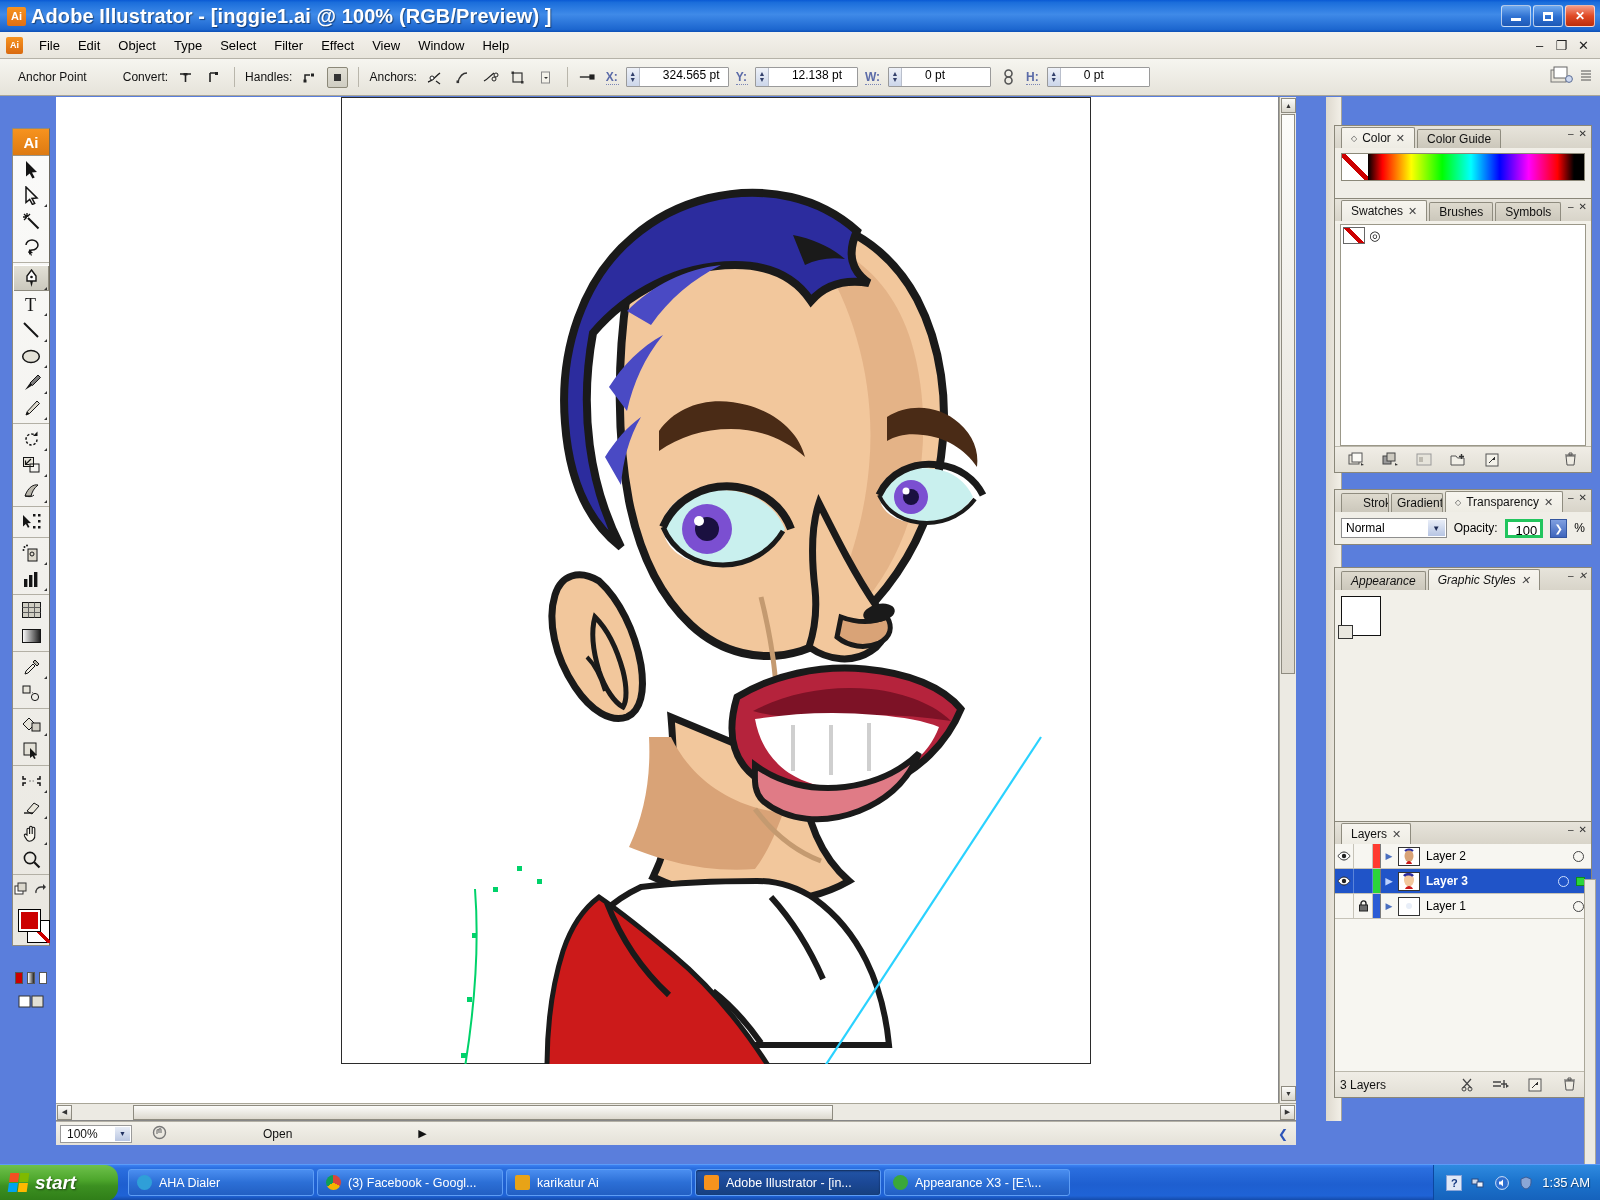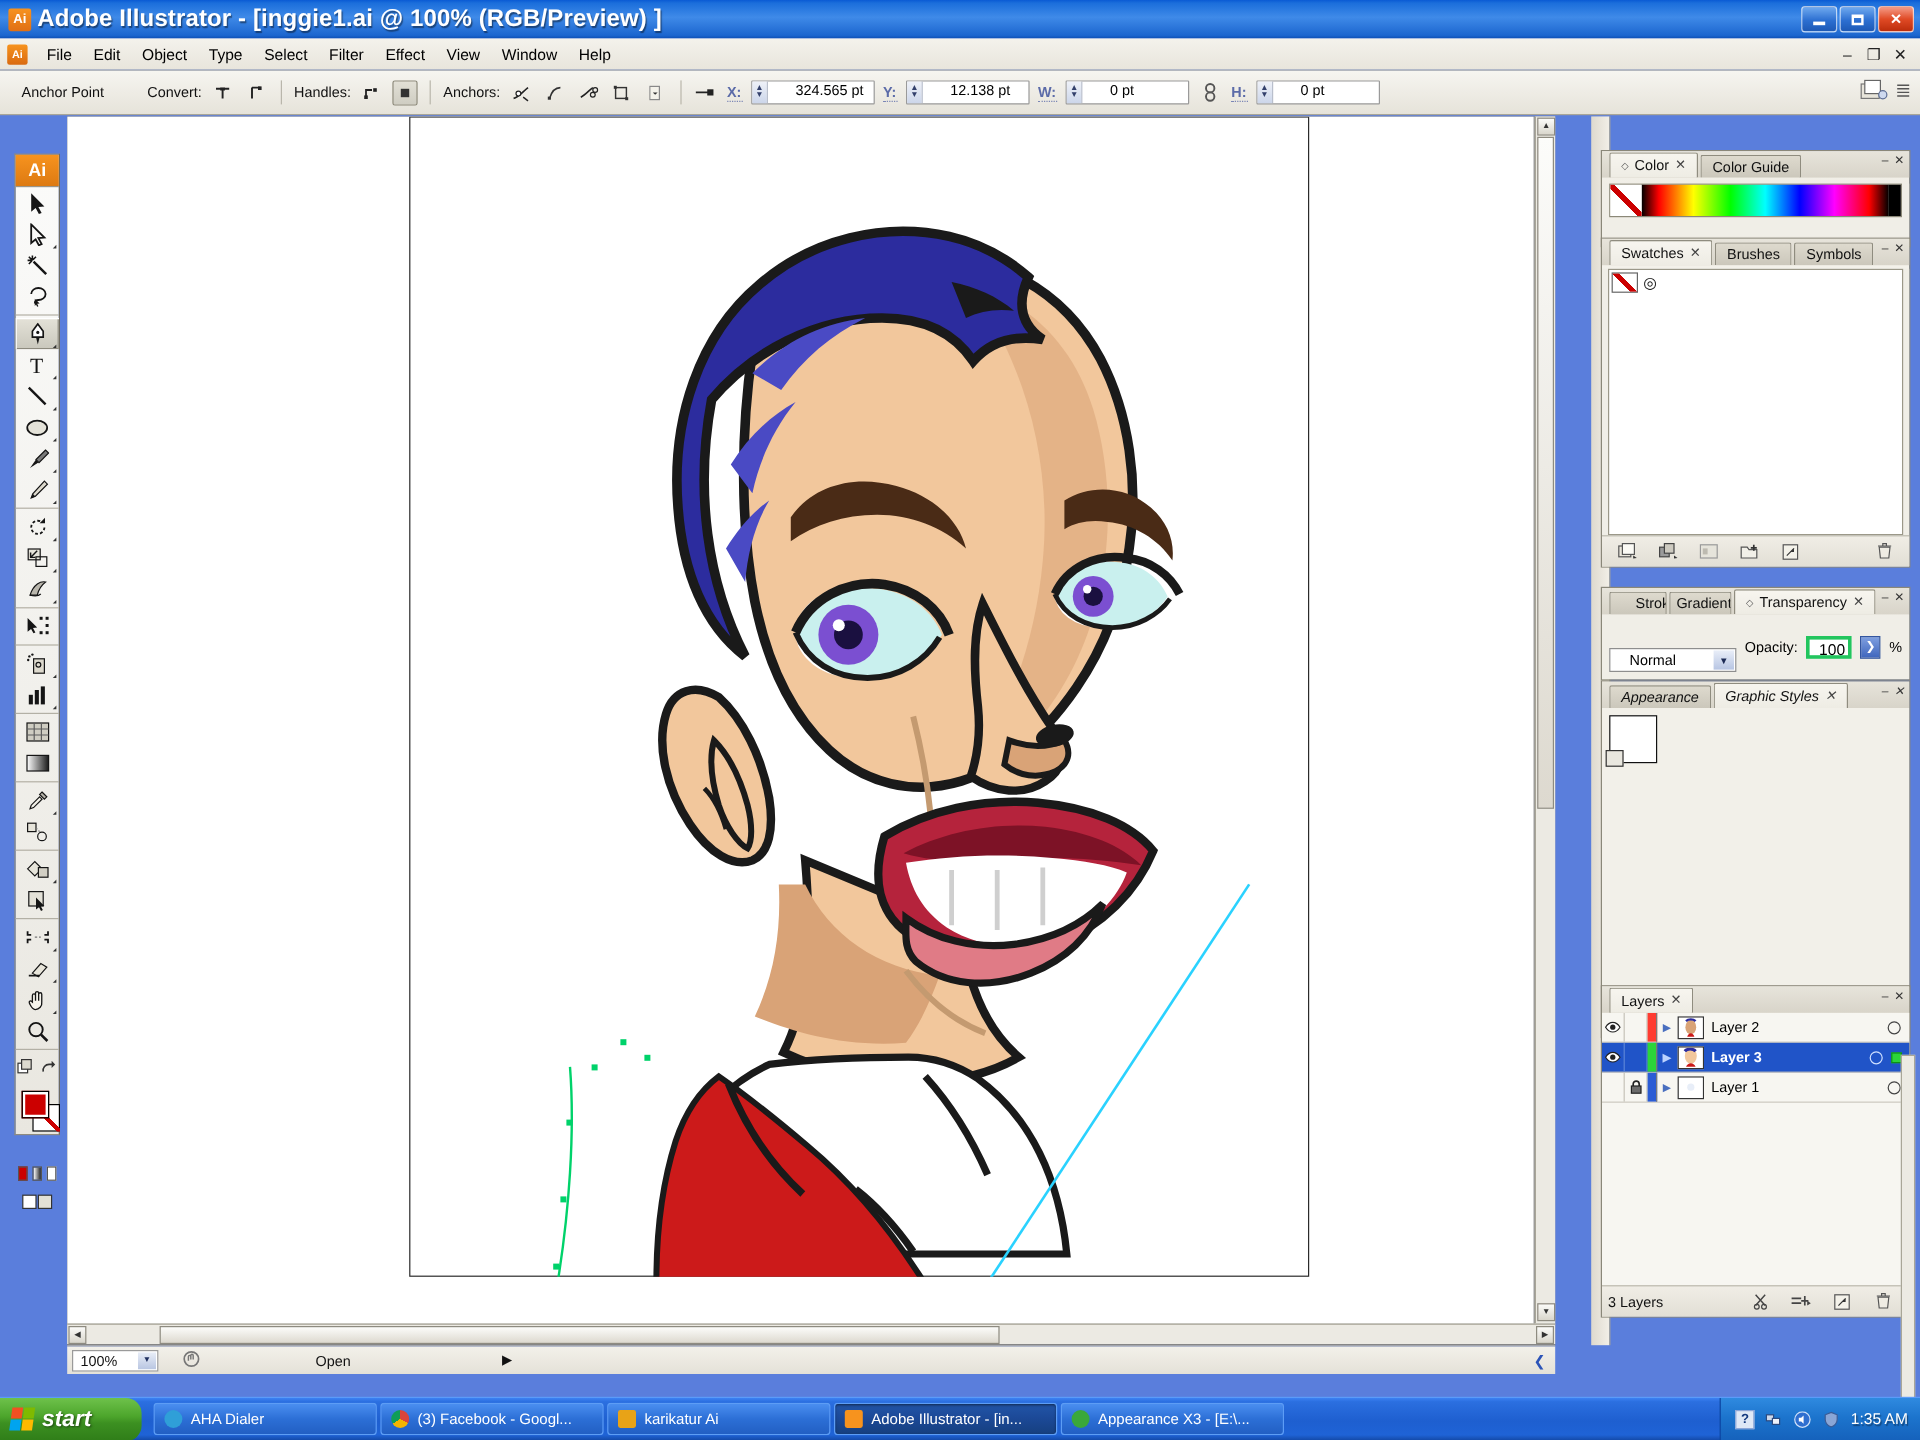--- a/index.html
+++ b/index.html
@@ -191,21 +191,21 @@
     background:linear-gradient(45deg,transparent 42%,#c00 42%,#c00 58%,transparent 58%); }
   .sw-reg { position:absolute; left:24px; top:2px; width:20px; height:17px;
     display:flex; align-items:center; justify-content:center; font-size:13px; color:#111; }
   .pfoot { height:26px; display:flex; align-items:center; gap:0; padding:0 4px;
     background:linear-gradient(180deg,#f0ede6,#e2dfd5); border-top:1px solid #bbb8ac; }
   .fbtn { width:34px; height:22px; display:flex; align-items:center; justify-content:center; color:#333; }
   .fbtn.right { margin-left:auto; }
 
   .row { display:flex; align-items:center; gap:7px; padding:6px; }
   .selbox { display:flex; align-items:center; width:118px; height:20px;
-    border:1px solid #8e8e8e; background:#fff; font-size:12px; padding-left:16px; position:relative;margin-top:22px; }
+    border:1px solid #8e8e8e; background:#fff; font-size:12px; padding-left:4px; position:relative; }
   .selbox .arrow { position:absolute; right:1px; top:1px; bottom:1px; width:17px;
     background:linear-gradient(180deg,#e9eef8,#b7c5e3); display:flex; align-items:center;
     justify-content:center; font-size:8px; color:#1c2a55; }
   .numbox { width:42px; height:19px; border:3px solid #22c55e; background:#fff;
     font-size:13px; padding-left:5px; line-height:17px;text-align:center; }
   .bluebtn { width:19px; height:19px; background:linear-gradient(180deg,#7f9fe0,#3f66bd);
     color:#fff; display:flex; align-items:center; justify-content:center; font-size:10px;
     border:1px solid #33559f; }
 
   .gsbody { height:248px; background:#f2f0e9; padding:6px; }

